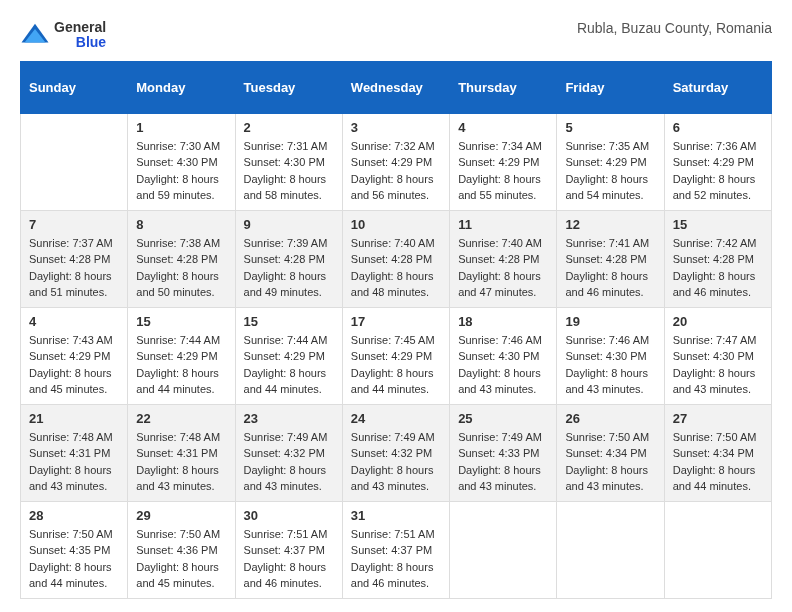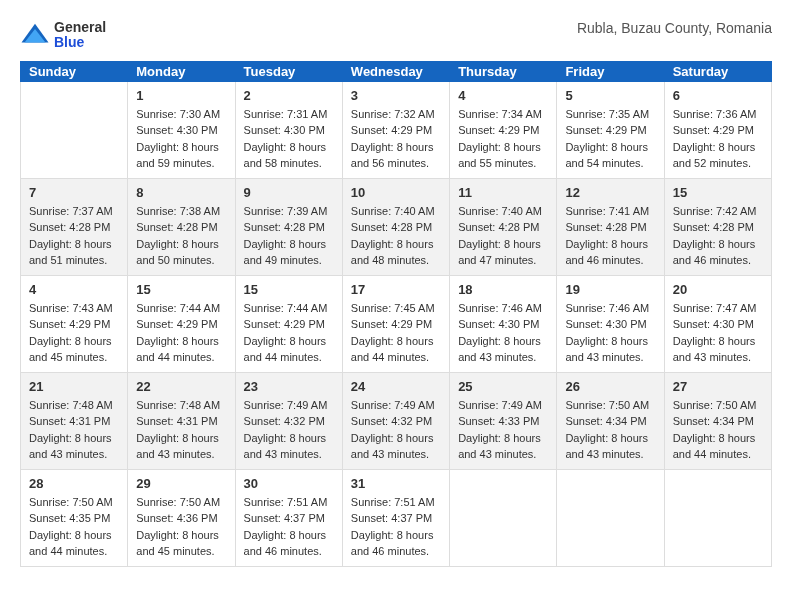--- a/index.html
+++ b/index.html
@@ -20,20 +20,21 @@
       display: flex;
       align-items: center;
       gap: 4px;
     }
     .logo-text {
       display: flex;
       flex-direction: column;
       font-size: 14px;
       font-weight: bold;
       line-height: 1.1;
+      align-items: flex-end;
     }
     .logo-general { color: #333; }
     .logo-blue { color: #1d4ed8; }
     .logo-icon {
       width: 30px;
       height: 30px;
     }
     .title-block {
       text-align: right;
     }
@@ -48,21 +49,21 @@
     }
     .calendar {
       width: 100%;
       border-collapse: collapse;
       border: 1px solid #ccc;
     }
     .calendar th {
       background-color: #1565C0;
       color: #fff;
       text-align: left;
-      padding: 2px 8px;
+      padding: 18px 8px;
       font-size: 13px;
       border: 1px solid #1565C0;
     }
     .calendar td {
       vertical-align: top;
       padding: 6px 8px;
       border: 1px solid #ddd;
       font-size: 11px;
       color: #333;
       background: #fff;

